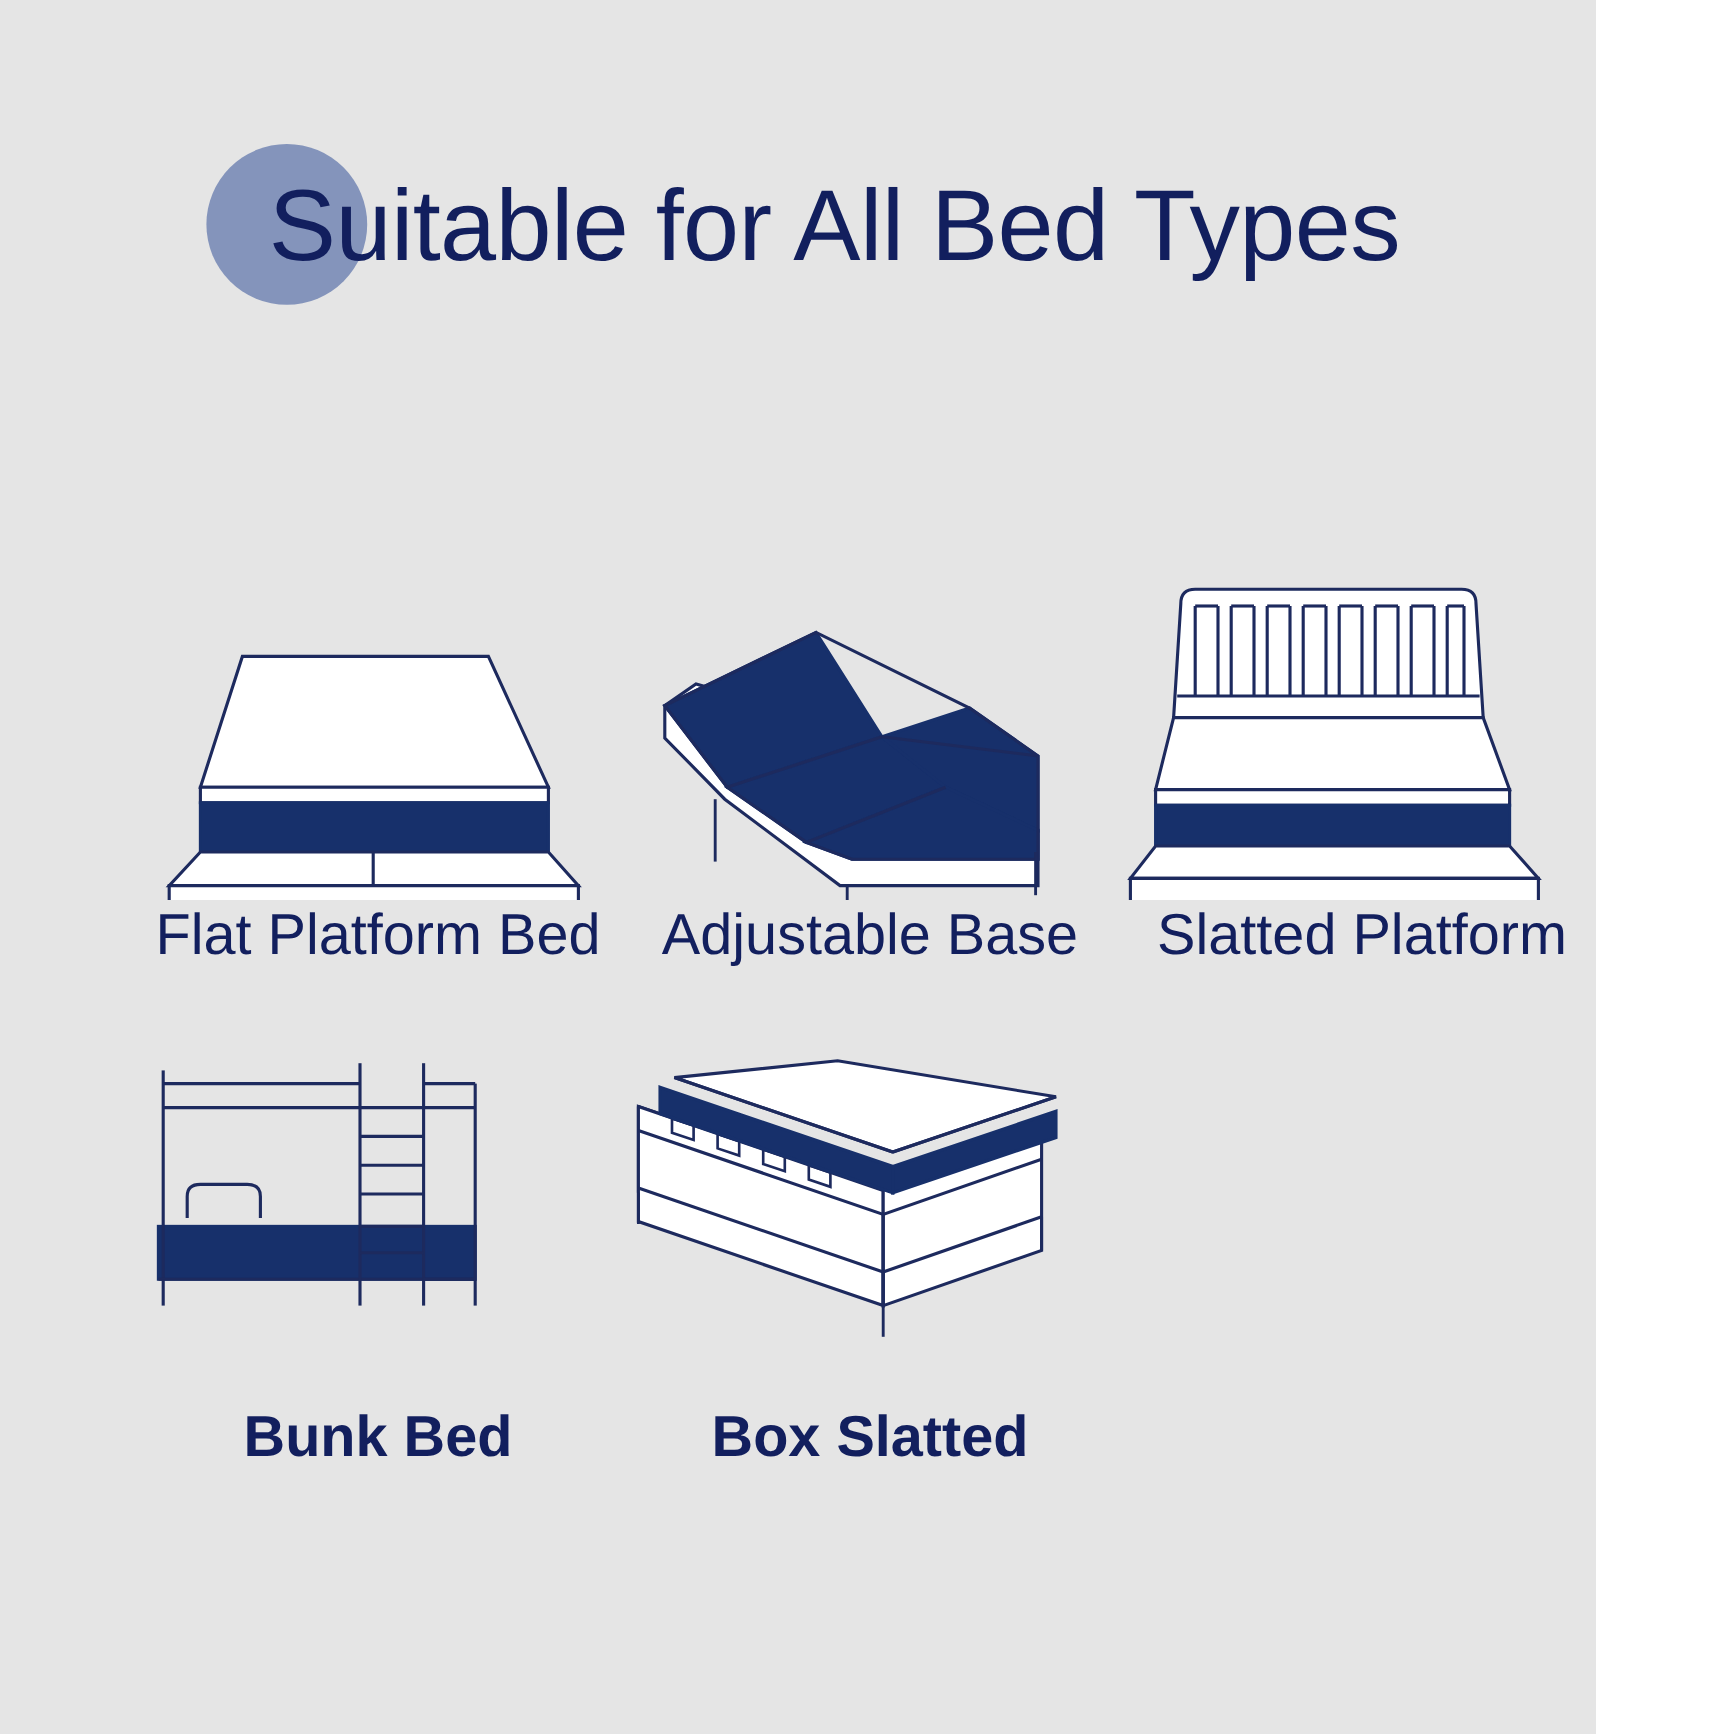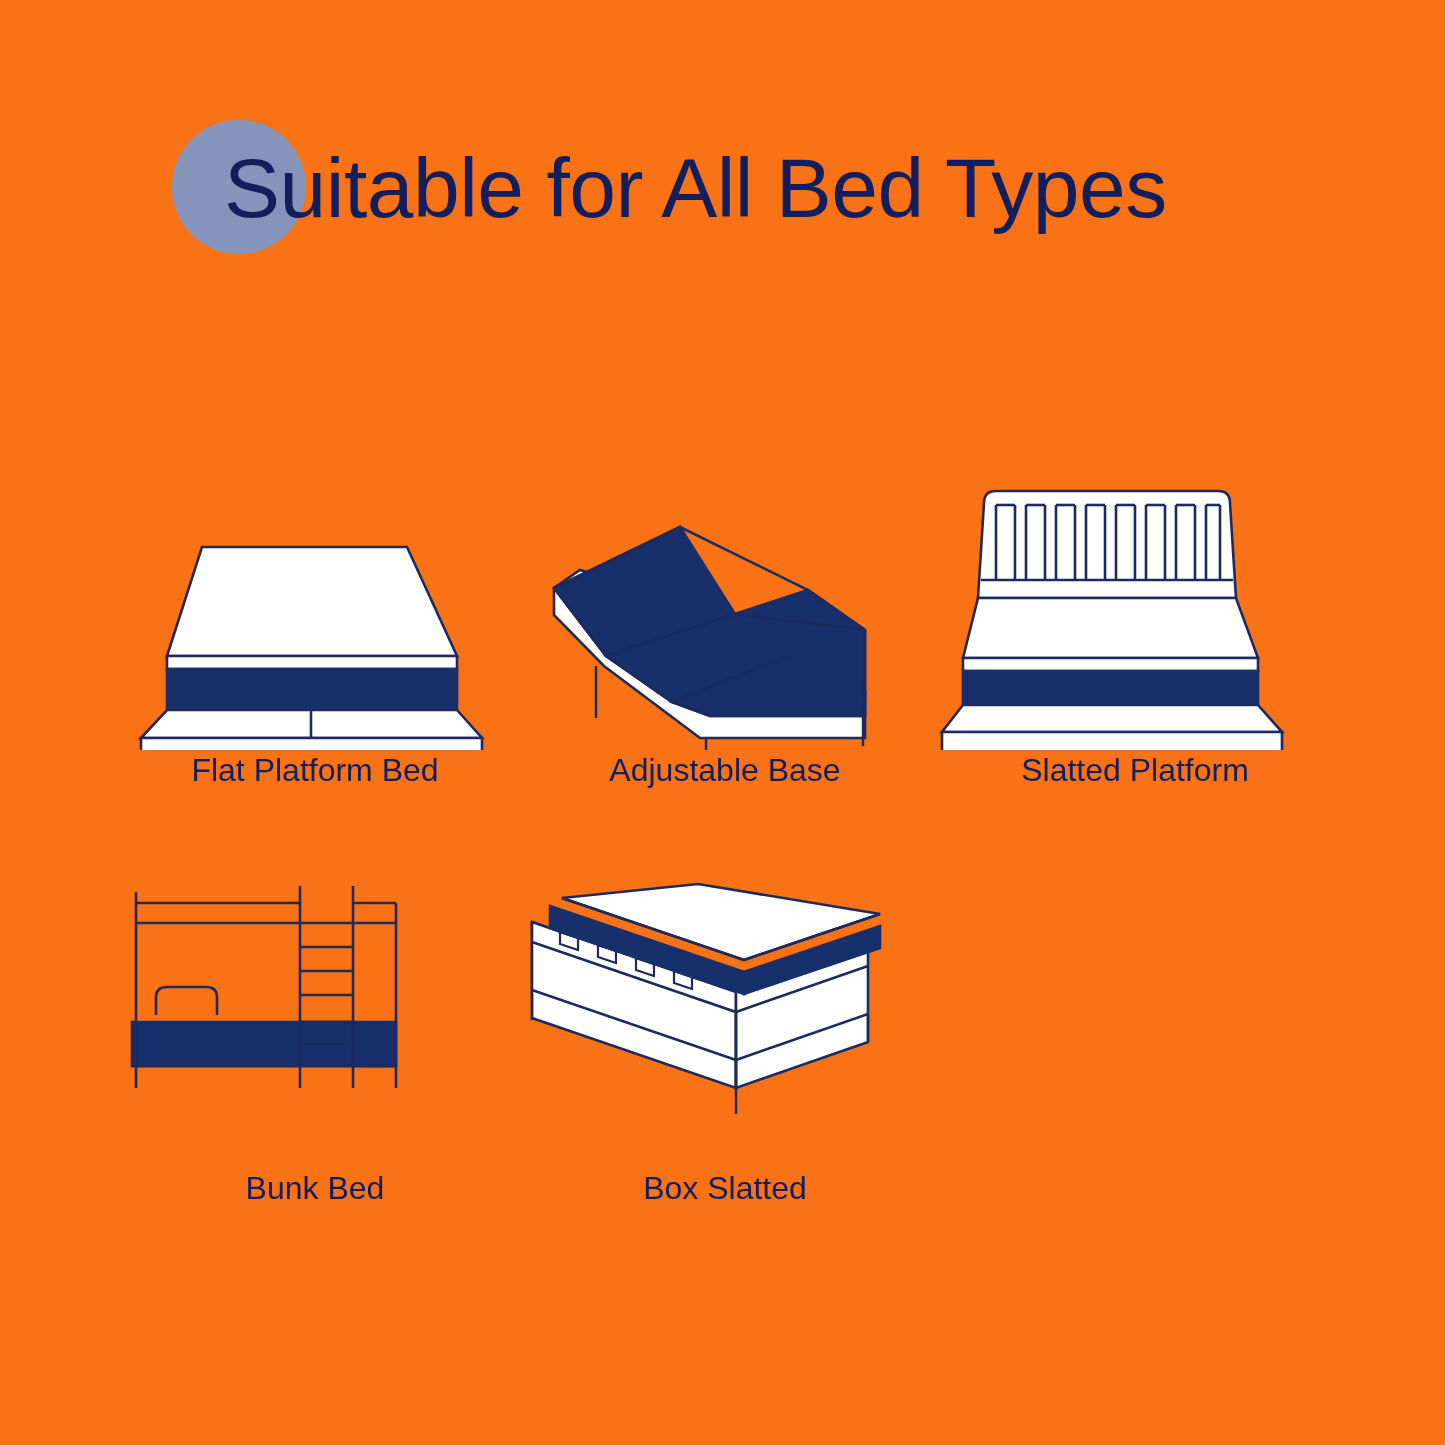--- a/index.html
+++ b/index.html
@@ -11,23 +11,23 @@
     width: 1445px;
     height: 1445px;
     font-family: "Liberation Sans", sans-serif;
     position: relative;
     overflow: hidden;
   }
 
   #infographic {
     position: absolute;
     left: 0; top: 0;
-    width: 1445px;
+    width: 1330px;
     height: 1445px;
-    background: #f97316;
+    background: #e5e5e5;
   }
 
   
   .title-block {
     position: absolute;
     left: 0;
     top: 118px;
     width: 1445px;
     height: 140px;
   }
@@ -62,21 +62,21 @@
     height: 790px;
   }
   .bed-row {
     position: absolute;
     left: 0;
     width: 1230px;
     height: 370px;
     display: flex;
   }
   .bed-row.row-1 { top: 0px; }
-  .bed-row.row-2 { top: 400px; }
+  .bed-row.row-2 { top: 400px; font-weight: bold; }
 
   .bed-cell {
     position: relative;
     width: 410px;
     height: 370px;
   }
   .bed-art {
     position: absolute;
     left: 0;
     top: 0;
@@ -87,21 +87,21 @@
     display: block;
     width: 410px;
     height: 280px;
   }
   .bed-label {
     position: absolute;
     left: 0;
     top: 282px;
     width: 410px;
     text-align: center;
-    font-size: 32px;
+    font-size: 48px;
     color: #121f5e;
     white-space: nowrap;
   }
   .bed-cell.cell-bunk .bed-label,
   .bed-cell.cell-boxspring .bed-label,
   .bed-cell.cell-foundation .bed-label {
     top: 300px;
   }
 </style>
 </head>

